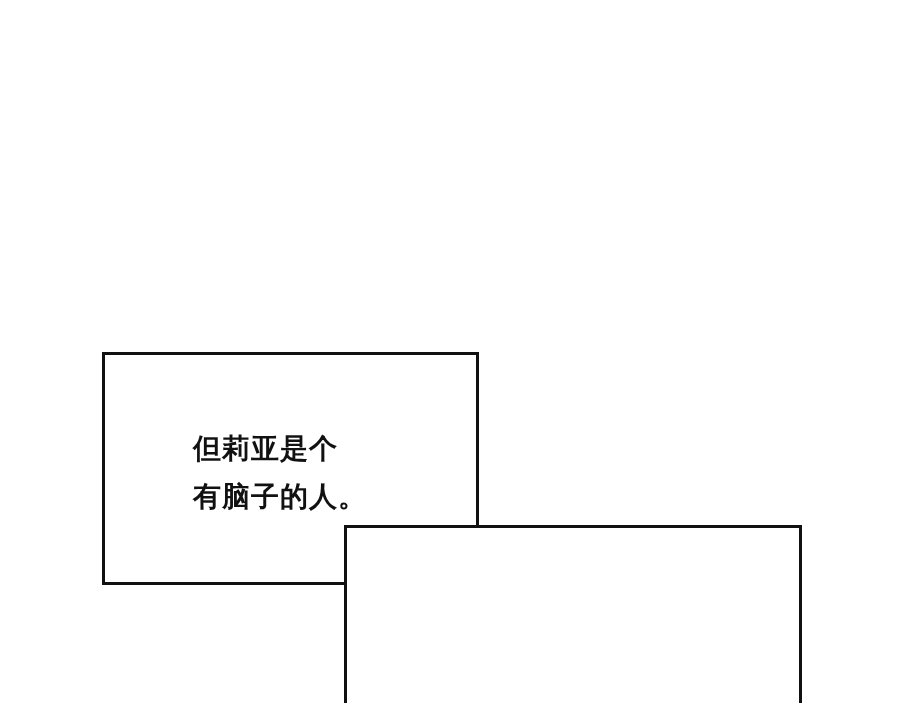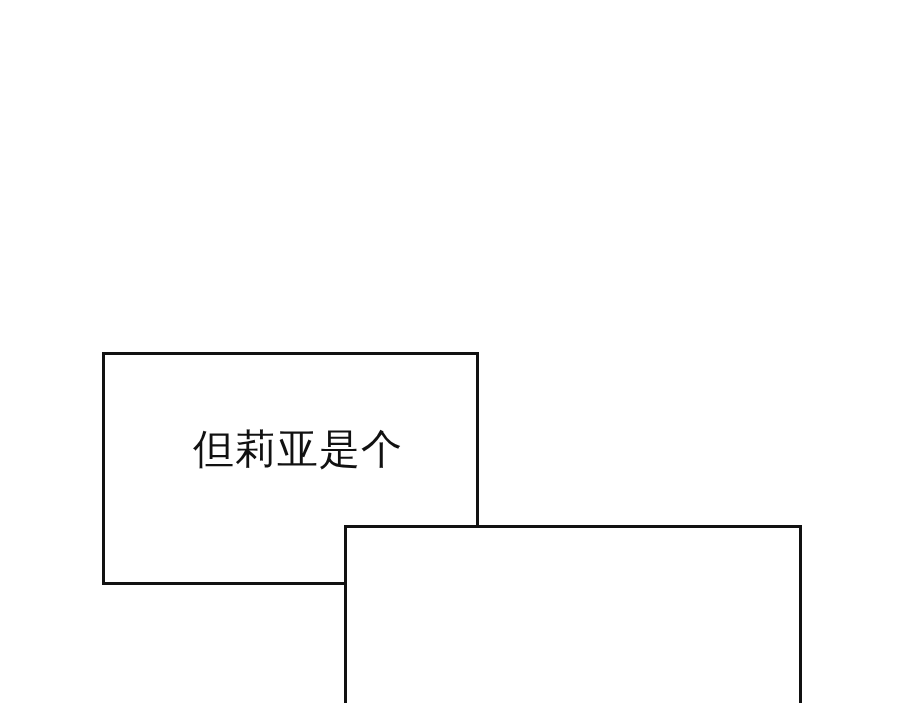--- a/index.html
+++ b/index.html
@@ -2,29 +2,30 @@
 <html><head>
   <meta charset="utf-8">
   <style>
     html, body { margin:0; padding:0; }
     body { width:900px; height:703px; background:#ffffff; position:relative; overflow:hidden;
            font-family: "DejaVu Sans", sans-serif; }
     .caption-box { position:absolute; background:#ffffff; border:3px solid #111111; box-sizing:border-box; }
     #box1 { left:102px; top:352px; width:377px; height:233px; z-index:1; }
     #box2 { left:344px; top:525px; width:458px; height:200px; z-index:2; }
     
-    .caption-text { position:absolute; font-size:41px; line-height:48px; color:#111111; white-space:nowrap; letter-spacing:1px; }
+    .caption-text { position:absolute; font-size:28px; line-height:48px; color:#111111; white-space:nowrap; letter-spacing:1px;font-weight:bold; }
     #t1 { left:88px; top:70px; }
     #t2 { left:86px; top:62px; }
   </style>
 </head>
 <body>
 
 <div class="caption-box" id="box1">
   <div class="caption-text" id="t1">
     <div>但莉亚是个</div>
+    <div>有脑子的人。</div>
   </div>
 </div>
 
 <div class="caption-box" id="box2">
   <div class="caption-text" id="t2">
   </div>
 </div>
 
 </body></html>

